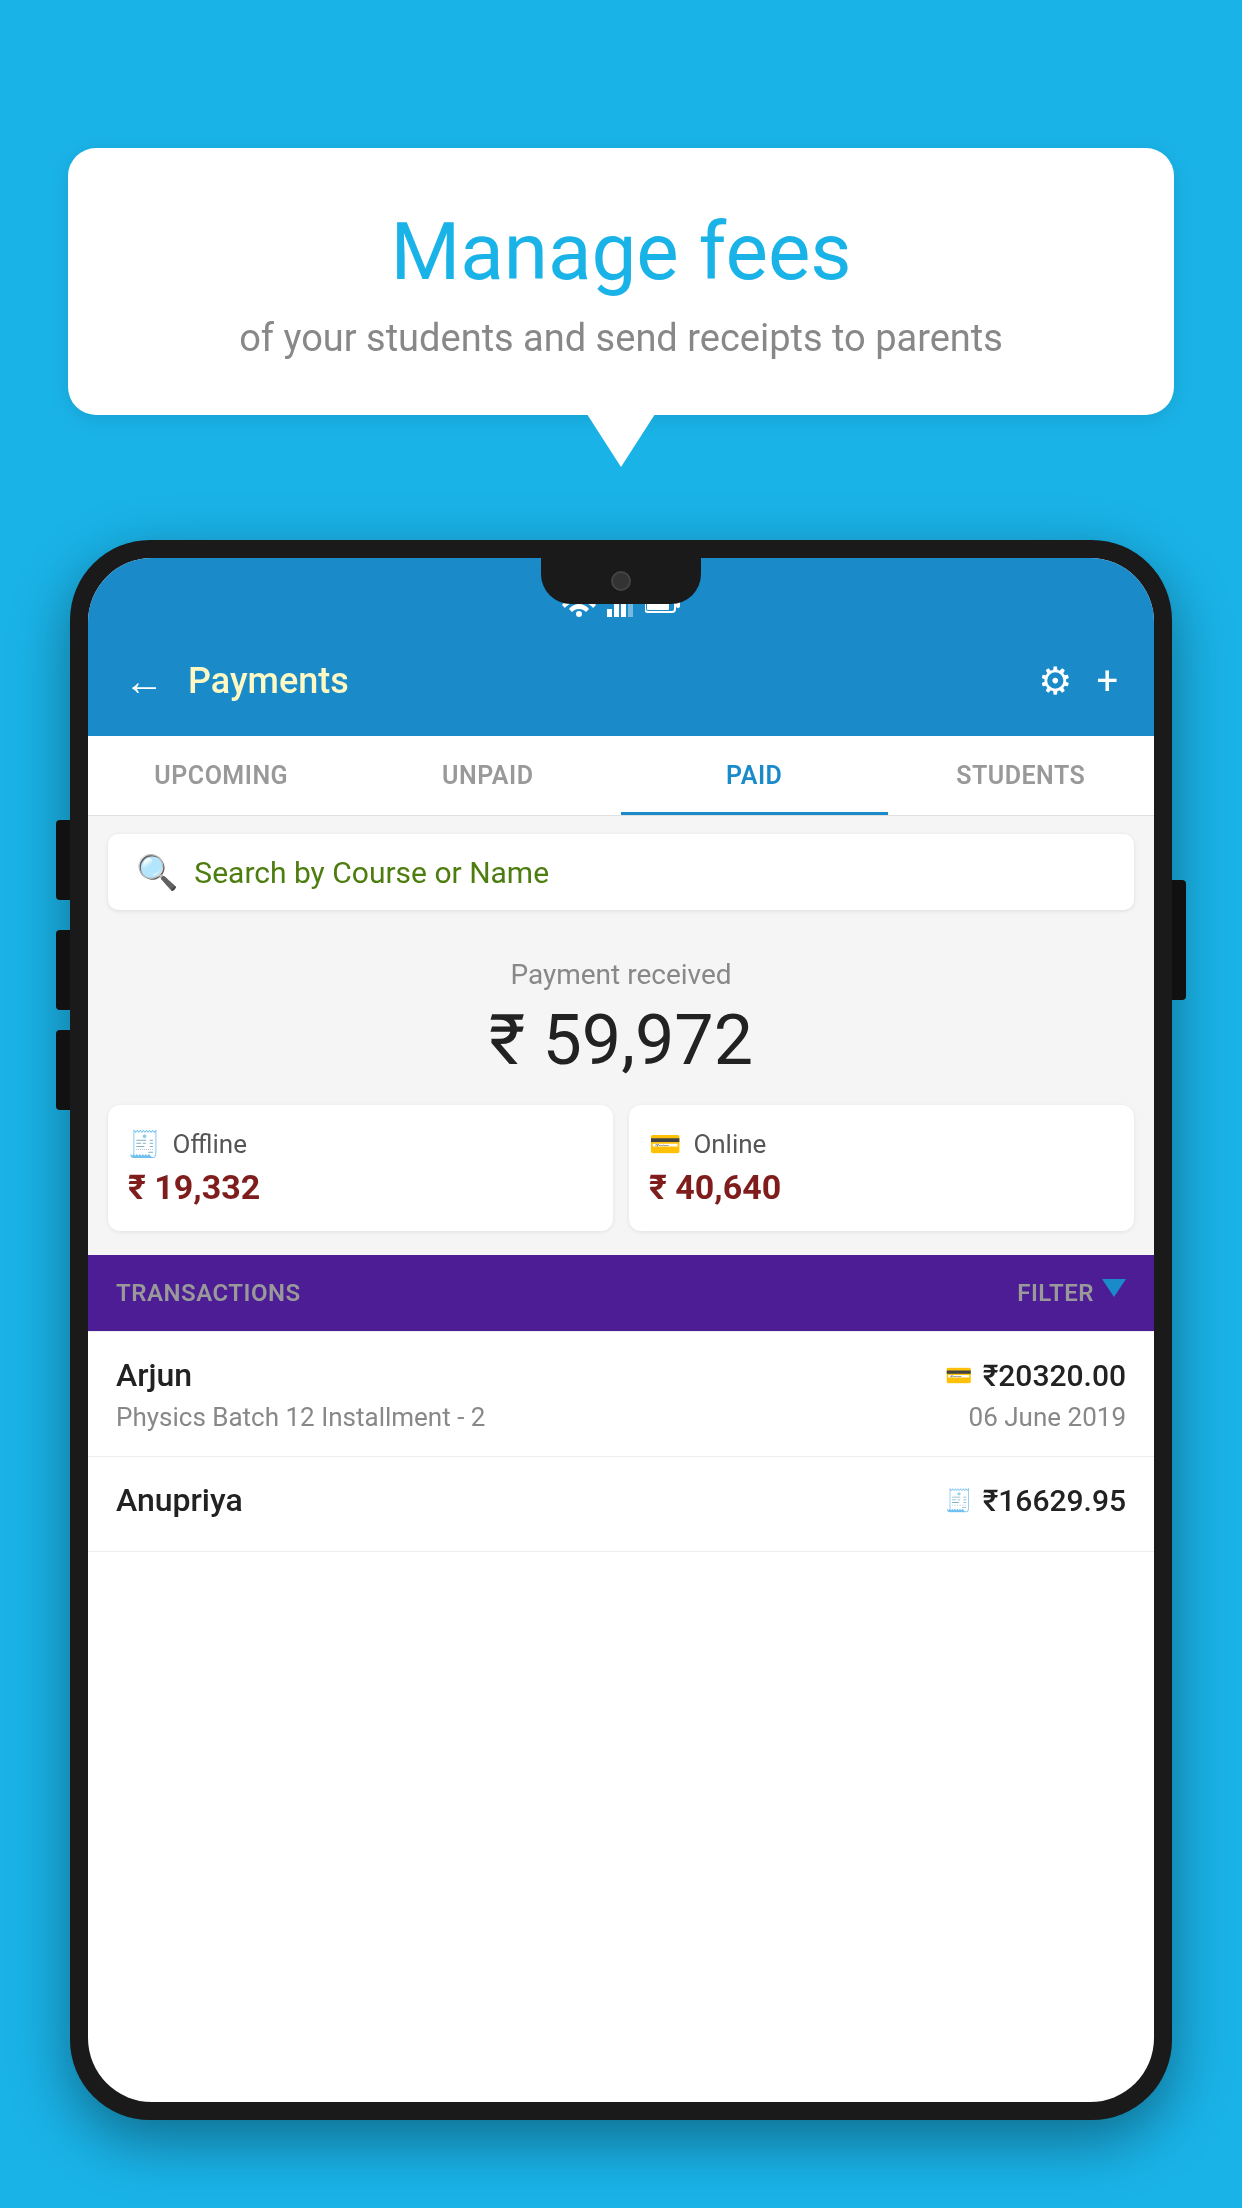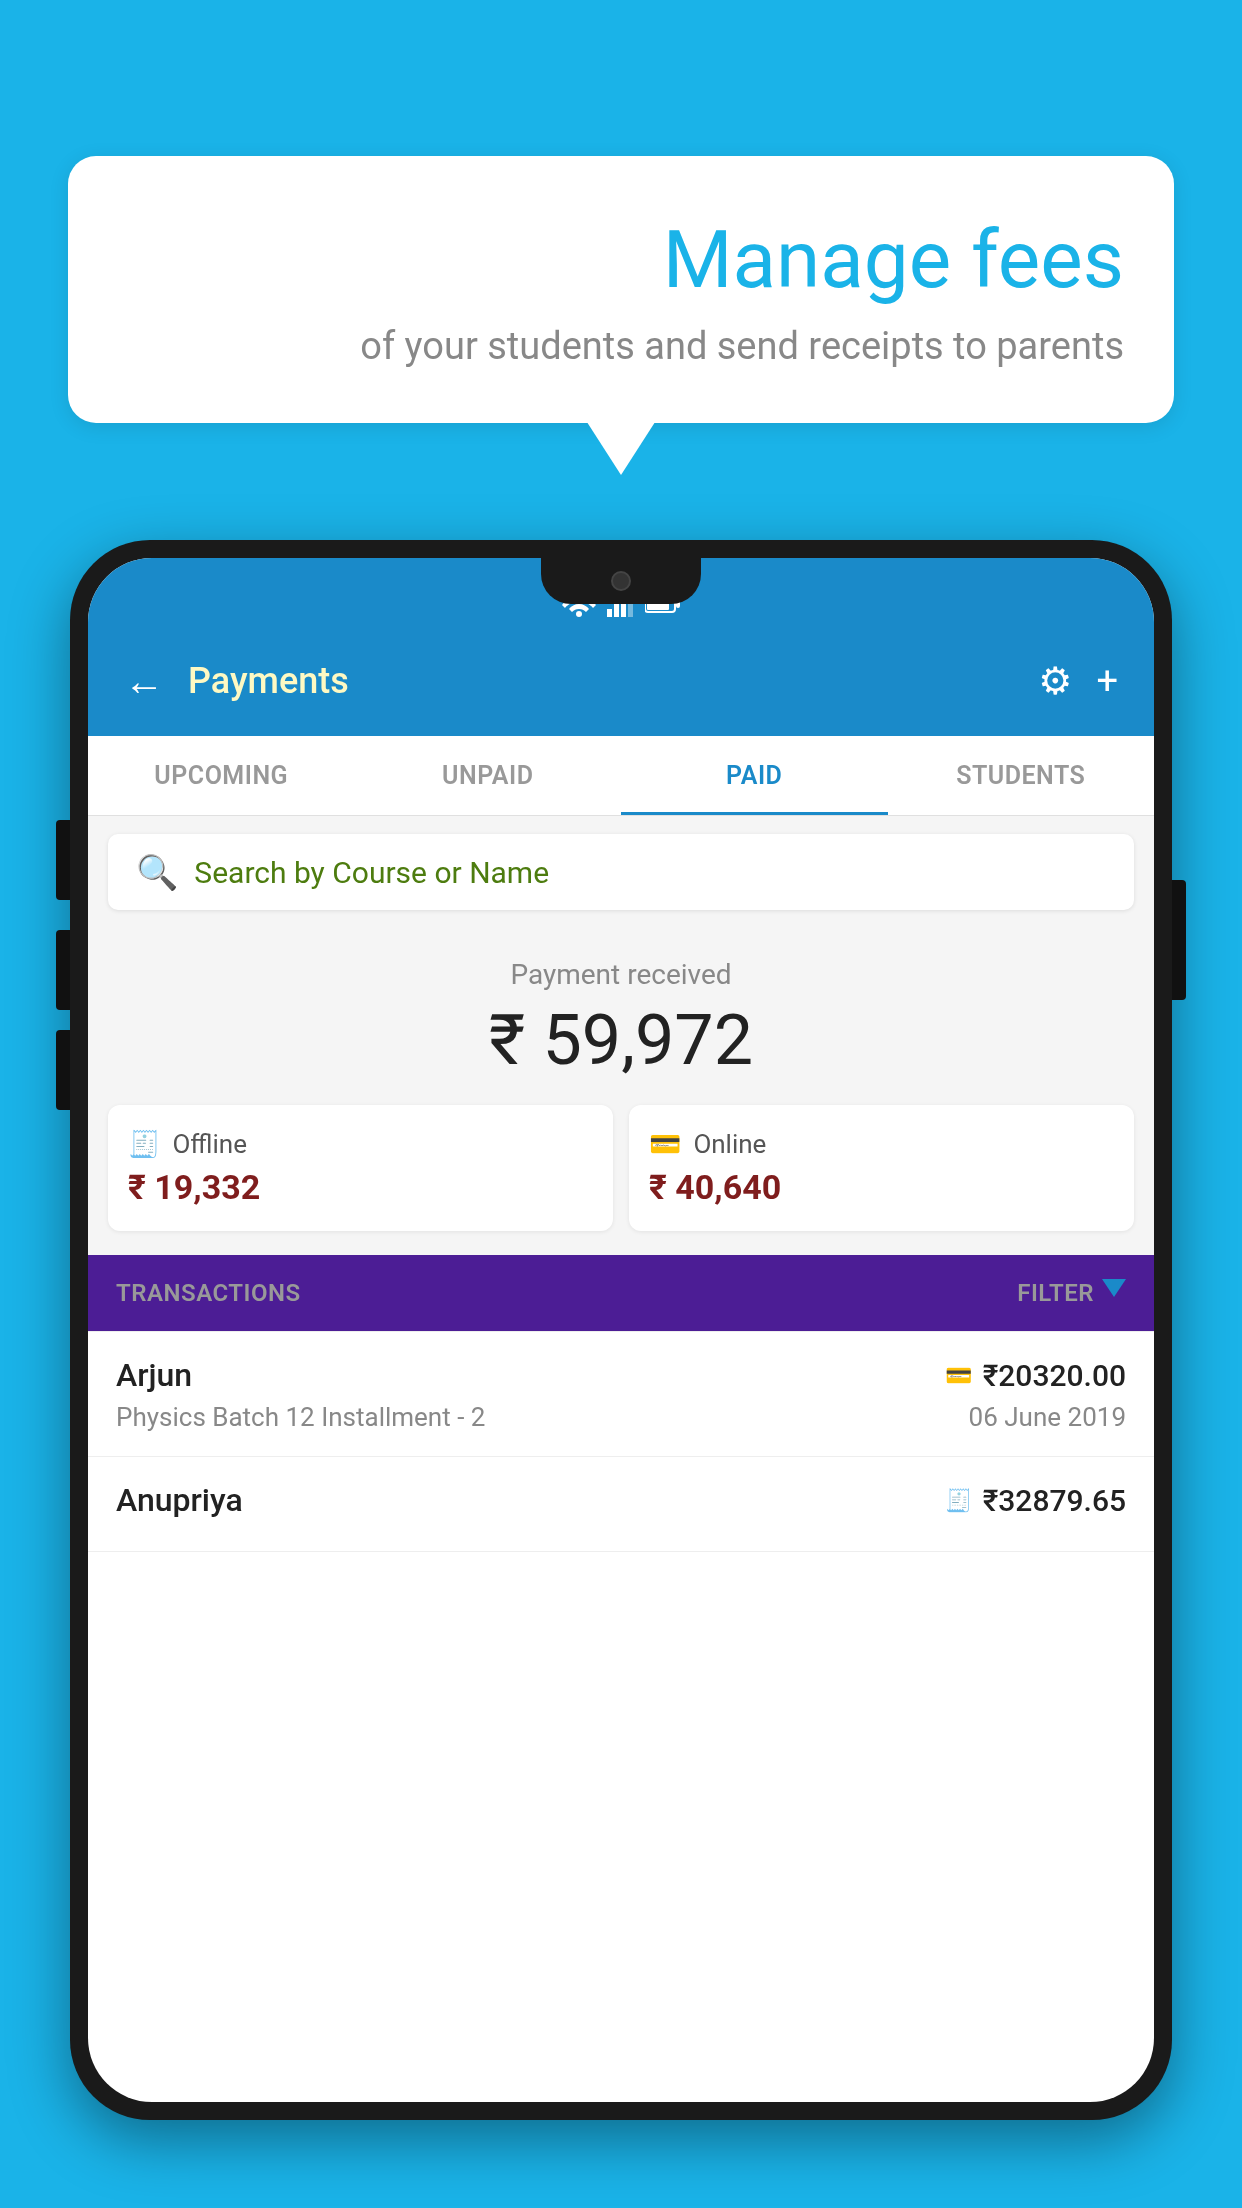--- a/index.html
+++ b/index.html
@@ -9,27 +9,27 @@
       height: 2208px;
       background-color: #1ab3e8;
       font-family: 'Roboto', Arial, sans-serif;
       overflow: hidden;
       position: relative;
     }
 
     
     .speech-bubble {
       position: absolute;
-      top: 156px;
+      top: 148px;
       left: 68px;
       right: 68px;
       background: white;
       border-radius: 28px;
       padding: 60px 50px 55px;
-      text-align: right;
+      text-align: center;
       box-shadow: 0 4px 20px rgba(0,0,0,0.1);
     }
 
     .speech-bubble::after {
       content: '';
       position: absolute;
       bottom: -52px;
       left: 50%;
       transform: translateX(-50%);
       width: 0;
@@ -503,21 +503,21 @@
           <span class="transaction-course">Physics Batch 12 Installment - 2</span>
           <span class="transaction-date">06 June 2019</span>
         </div>
       </div>
 
       <div class="transaction-item">
         <div class="transaction-row1">
           <span class="transaction-name">Anupriya</span>
           <div class="transaction-amount-row">
             <span class="offline-icon-small">🧾</span>
-            <span class="transaction-amount">₹32879.65</span>
+            <span class="transaction-amount">₹16629.95</span>
           </div>
         </div>
         <div class="transaction-row2">
           <span class="transaction-course"></span>
           <span class="transaction-date"></span>
         </div>
       </div>
 
     </div>
   </div>

